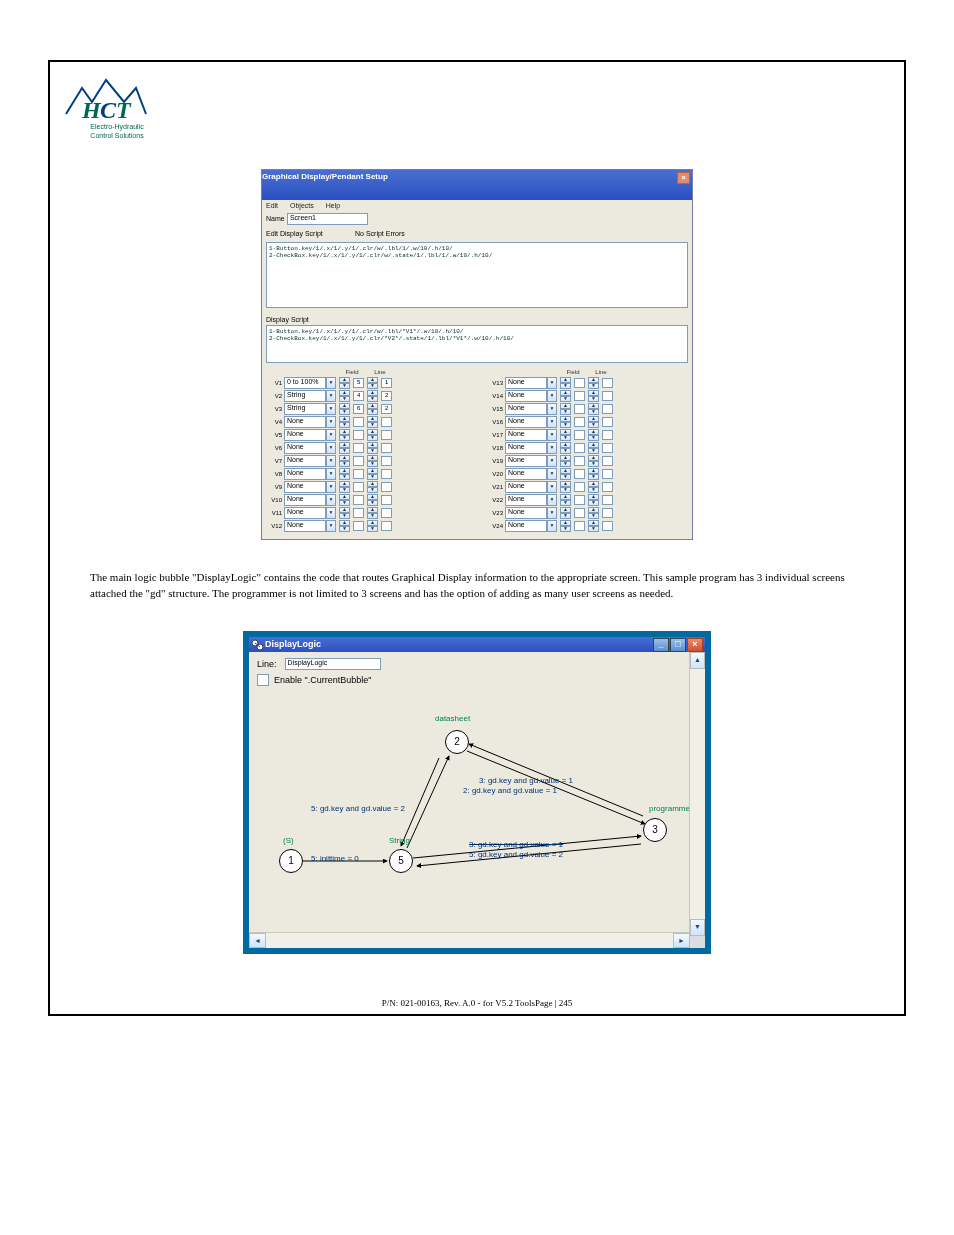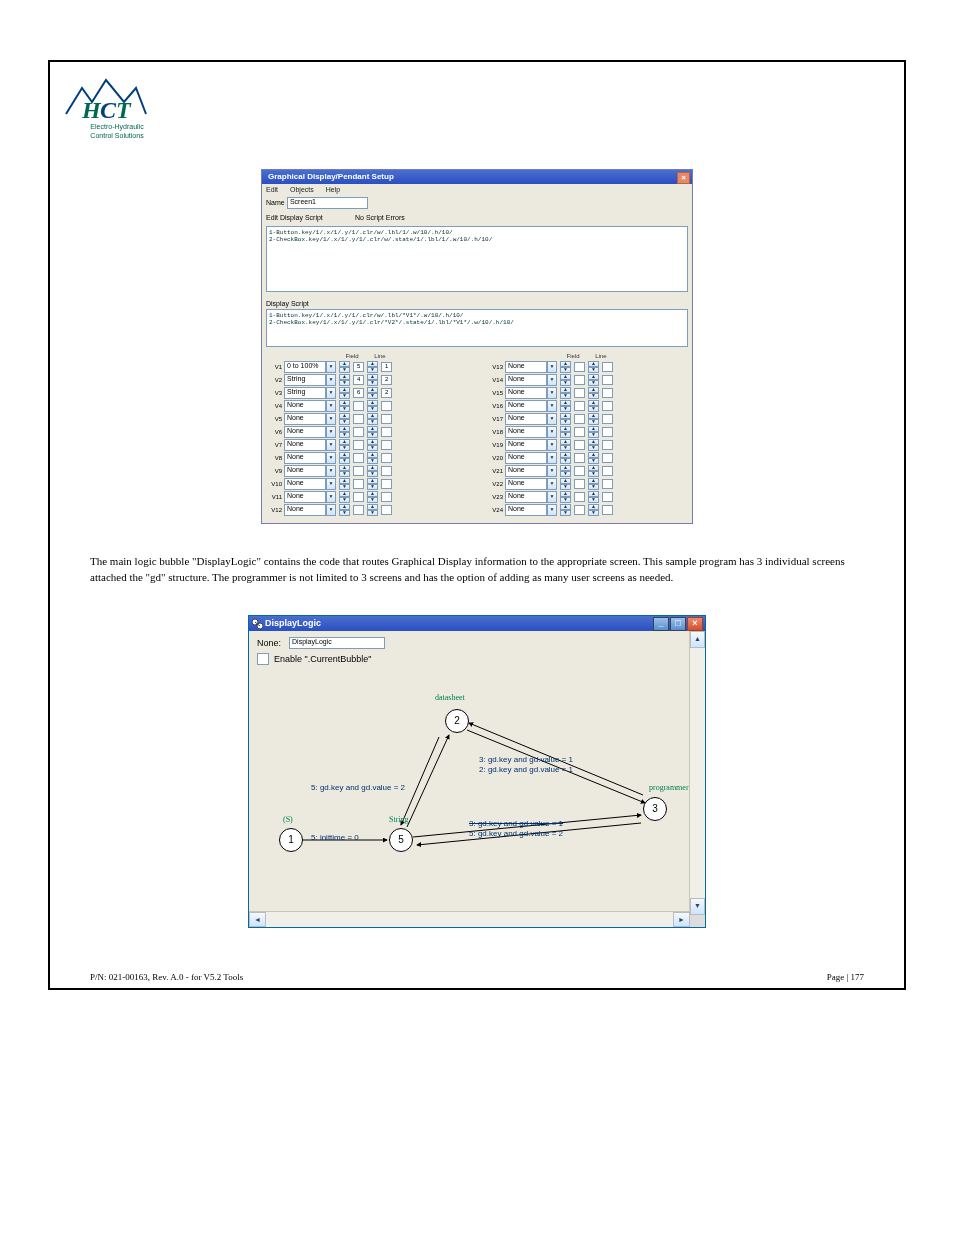--- a/index.html
+++ b/index.html
@@ -35,27 +35,26 @@
   .win1 {
     position: relative;
     margin: 30px auto 0 auto;
     width: 430px;
     border: 1px solid #7a7aae;
     background: #eceadf;
     font-size: 8px;
     color:#000;
   }
   .titlebar1 {
-    height: 14px;
+    height: 30px;
     background: linear-gradient(#4a6fd0,#2a4fc0);
     color: #fff;
     font-size: 8px;
     font-weight: bold;
     line-height: 14px;
-    padding-left: 6px;
     position: relative;
   }
   .titlebar1 .btns { position:absolute; right:2px; top:1px; }
   .tbtn {
     width:11px; height:10px;
     background:#e38a6b; border:1px solid #c06040;
     color:#fff; font-size:8px; line-height:9px; text-align:center;
     display:inline-block;
   }
   .menubar1 {
@@ -136,21 +135,21 @@
     font-size: 11px;
     line-height: 1.4;
     margin: 30px 40px;
   }
   .midtext p { margin: 0 0 10px 0; }
 
   
   .win2 {
     margin: 10px auto 30px auto;
     width: 456px;
-    border: 1px solid #0369a1;
+    border: 6px solid #0369a1;
     background: #eceadf;
     font-size:8px;
   }
   .titlebar2 {
     height: 15px;
     background: linear-gradient(#4a6fd0,#2a4fc0);
     color:#fff;
     font-weight:bold;
     font-size:9px;
     line-height:15px;
@@ -194,42 +193,42 @@
     line-height:22px;
     font-family: Arial, sans-serif;
   }
   .blabel {
     position:absolute;
     font-size:8px;
     color:#003070;
     font-family: Arial, sans-serif;
     white-space:nowrap;
   }
-  .blabel.green { color:#008050;font-family:Liberation Serif, serif; }
+  .blabel.green { color:#008050; }
   .scrollbar-v {
     position:absolute; right:-16px; top:0; bottom:0; width:15px;
     background:#f0efe8; border-left:1px solid #c9c7b5;
   }
   .sb-btn {
     height:15px; border:1px solid #bbb;
     background:linear-gradient(#f5f9ff,#cde4ff);
     font-size:7px; text-align:center; line-height:13px; color:#345;
   }
   .scrollbar-h {
     height:15px; background:#f0efe8; border-top:1px solid #c9c7b5;
     display:flex; align-items:stretch;
   }
   .scrollbar-h .sb-btn { width:15px; height:auto; }
   .scrollbar-h .track { flex:1; }
   .arrowsvg { position:absolute; left:0; top:0; width:100%; height:100%; pointer-events:none;}
   .footer {
     font-family: "Times New Roman", serif;
     font-size:9px;
     display:flex;
-    justify-content:space-between;
+    justify-content:center;
     padding: 0 40px;
     position:absolute;
     left:0; right:0; bottom:6px;
   }
 </style>
 </head>
 <body>
 
 <div class="page">
 
@@ -804,21 +803,21 @@
       <span>DisplayLogic</span>
       <span class="btns">
         <span class="tbtn2">_</span>
         <span class="tbtn2">□</span>
         <span class="tbtn2 close">×</span>
       </span>
     </div>
     <div class="win2-body">
       <div class="win2-top">
         <div class="row">
-          <span class="lbl2">None:</span>
+          <span class="lbl2">Line:</span>
           <span class="inp" style="width:90px">DisplayLogic</span>
         </div>
         <div class="row">
           <span class="chk"></span>
           <span class="lbl2">Enable ".CurrentBubble"</span>
         </div>
       </div>
       <div class="canvas">
 
         <svg class="arrowsvg" viewBox="0 0 440 210">
@@ -849,36 +848,36 @@
         <div class="bubble" style="left:140px; top:153px">5</div>
 
         <div class="blabel green" style="left:186px; top:18px">datasheet</div>
         <div class="blabel green" style="left:400px; top:108px">programmer</div>
         <div class="blabel green" style="left:140px; top:140px">String</div>
         <div class="blabel green" style="left:34px; top:140px">(S)</div>
 
         <div class="blabel" style="left:62px; top:158px">5: inittime = 0</div>
         <div class="blabel" style="left:62px; top:108px">5: gd.key and gd.value = 2</div>
         <div class="blabel" style="left:230px; top:80px">3: gd.key and gd.value = 1</div>
-        <div class="blabel" style="left:230px; top:90px">2: gd.key and gd.value = 1</div>
+        <div class="blabel" style="left:214px; top:90px">2: gd.key and gd.value = 1</div>
         <div class="blabel" style="left:220px; top:144px; text-decoration:line-through">3: gd.key and gd.value = 1</div>
         <div class="blabel" style="left:220px; top:154px">5: gd.key and gd.value = 2</div>
       </div>
 
       <div class="scrollbar-v">
         <div class="sb-btn">▲</div>
         <div style="height:calc(100% - 30px)"></div>
         <div class="sb-btn">▼</div>
       </div>
     </div>
     <div class="scrollbar-h">
       <div class="sb-btn">◄</div>
       <div class="track"></div>
       <div class="sb-btn">►</div>
       <div style="width:15px;background:#ddd"></div>
     </div>
   </div>
 
   <div class="footer">
     <span>P/N: 021-00163, Rev. A.0 - for V5.2 Tools</span>
-    <span>Page | 177</span>
+    <span>Page | 245</span>
   </div>
 </div>
 
 </body></html>

